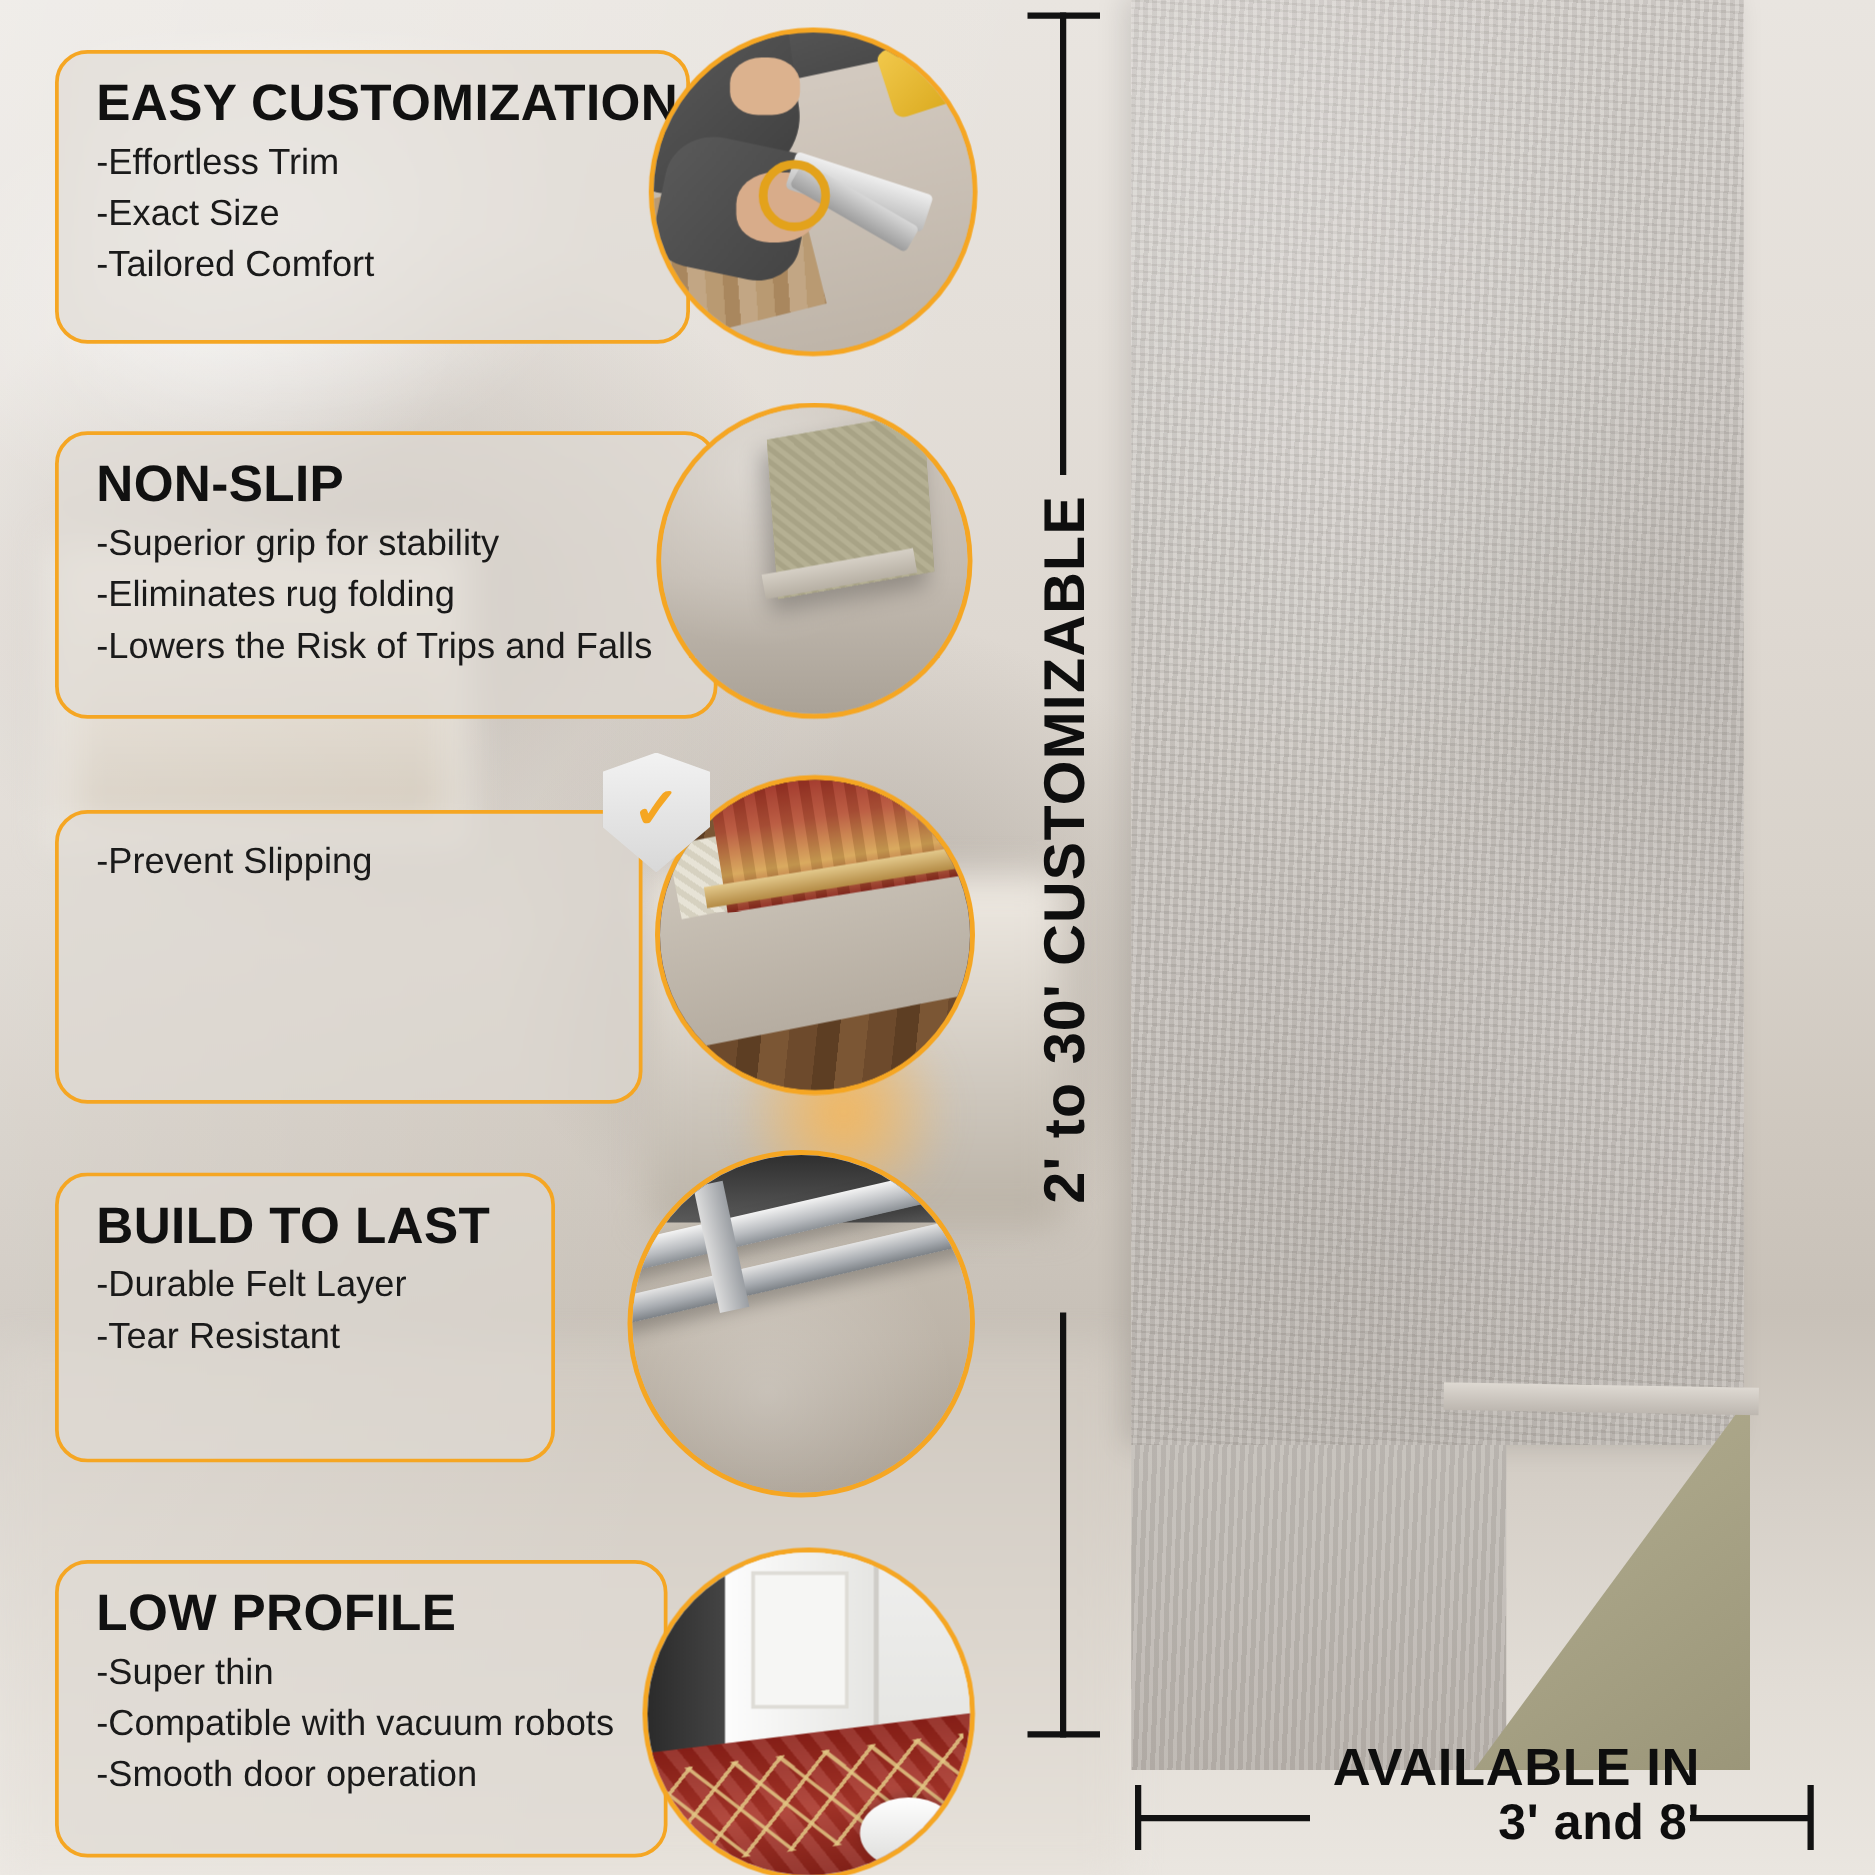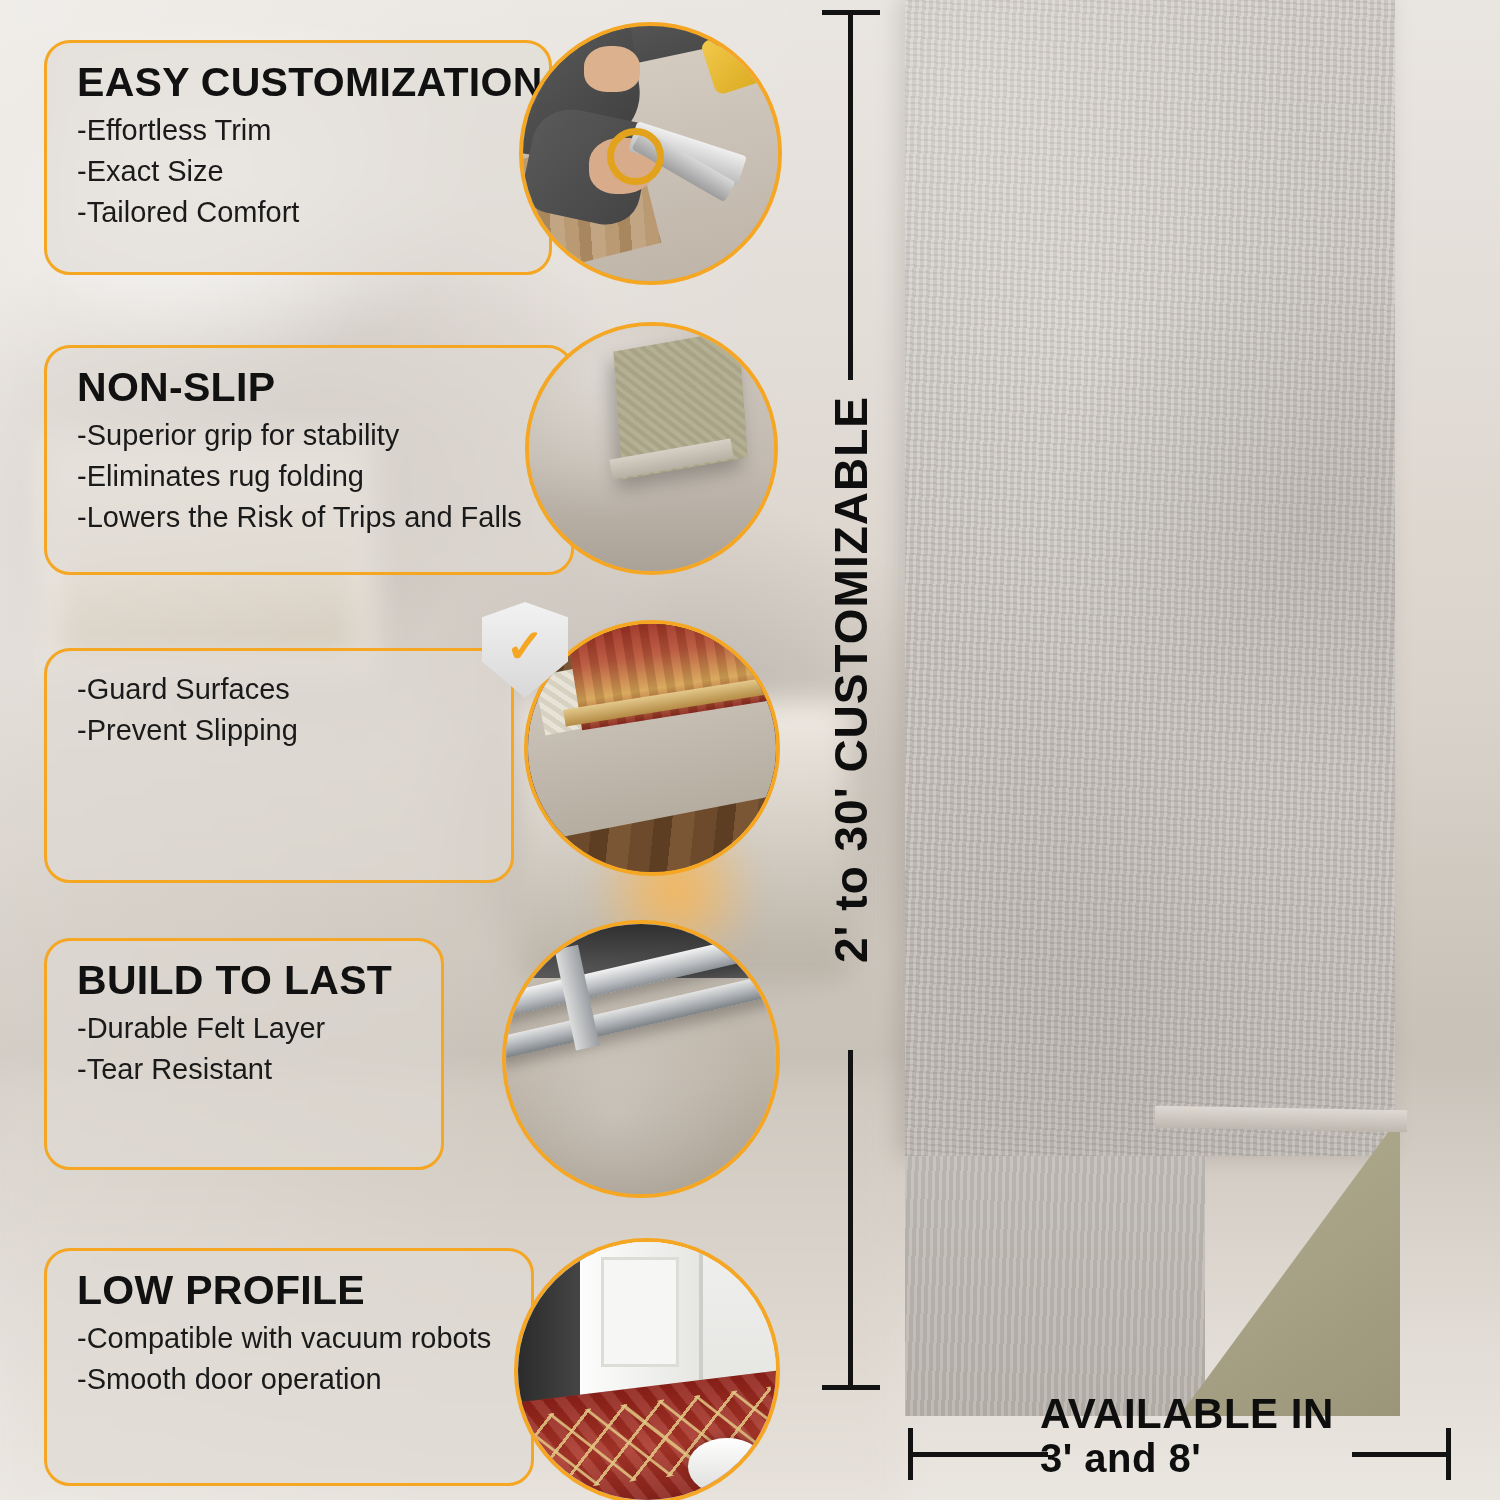--- a/index.html
+++ b/index.html
@@ -380,21 +380,21 @@
     background: #121212;
   }
   .hcap {
     position: absolute;
     width: 5px;
     height: 52px;
     background: #121212;
   }
   .bottom-label {
     position: absolute;
-    text-align: left;
+    text-align: right;
     font-weight: bold;
     color: #0e0e0e;
   }
   .bl-1 { font-size: 42px; letter-spacing: 0.5px; }
   .bl-2 { font-size: 40px; letter-spacing: 0.5px; }
 </style>
 </head>
 <body>
 
 <div id="bg">
@@ -434,21 +434,20 @@
 </div>
 <div class="photo p2" style="left:525px; top:322px; width:253px; height:253px;">
   <div class="photo-inner">
     <div class="p2-felt"></div>
     <div class="p2-flap"></div>
     <div class="p2-flapedge"></div>
   </div>
 </div>
 
 <div class="card" style="left:44px; top:648px; width:470px; height:235px;">
-  <div class="card-line">-Guard Surfaces</div>
   <div class="card-line">-Prevent Slipping</div>
 </div>
 <div class="photo p3" style="left:524px; top:620px; width:256px; height:256px;">
   <div class="photo-inner">
     <div class="p3-wood"></div>
     <div class="p3-pad"></div>
     <div class="p3-grip"></div>
     <div class="p3-rug"></div>
     <div class="p3-rugtrim"></div>
   </div>
@@ -467,20 +466,21 @@
     <div class="p4-floor"></div>
     <div class="p4-dark"></div>
     <div class="p4-bar"></div>
     <div class="p4-bar2"></div>
     <div class="p4-leg"></div>
   </div>
 </div>
 
 <div class="card" style="left:44px; top:1248px; width:490px; height:238px;">
   <div class="card-title">LOW PROFILE</div>
+  <div class="card-line">-Super thin</div>
   <div class="card-line">-Compatible with vacuum robots</div>
   <div class="card-line">-Smooth door operation</div>
 </div>
 <div class="photo p5" style="left:514px; top:1238px; width:266px; height:266px;">
   <div class="photo-inner">
     <div class="p5-wall"></div>
     <div class="p5-doordark"></div>
     <div class="p5-door"></div>
     <div class="p5-panel"></div>
     <div class="p5-rug"></div>

